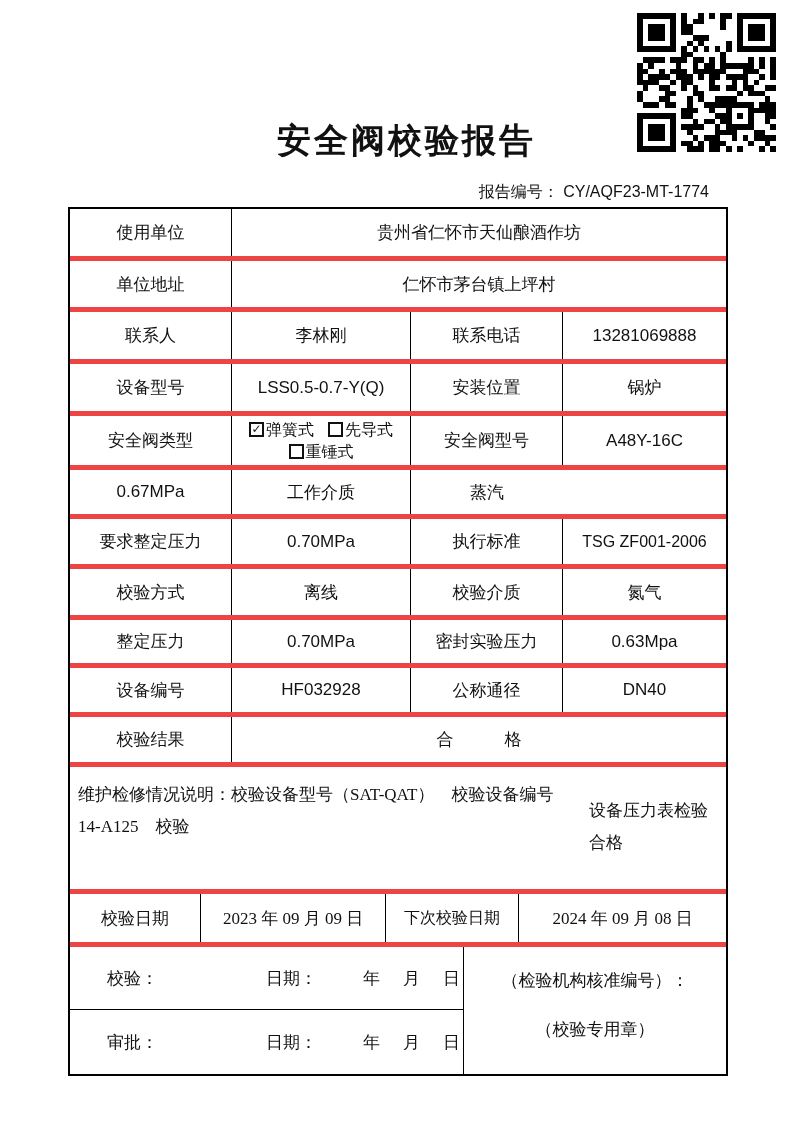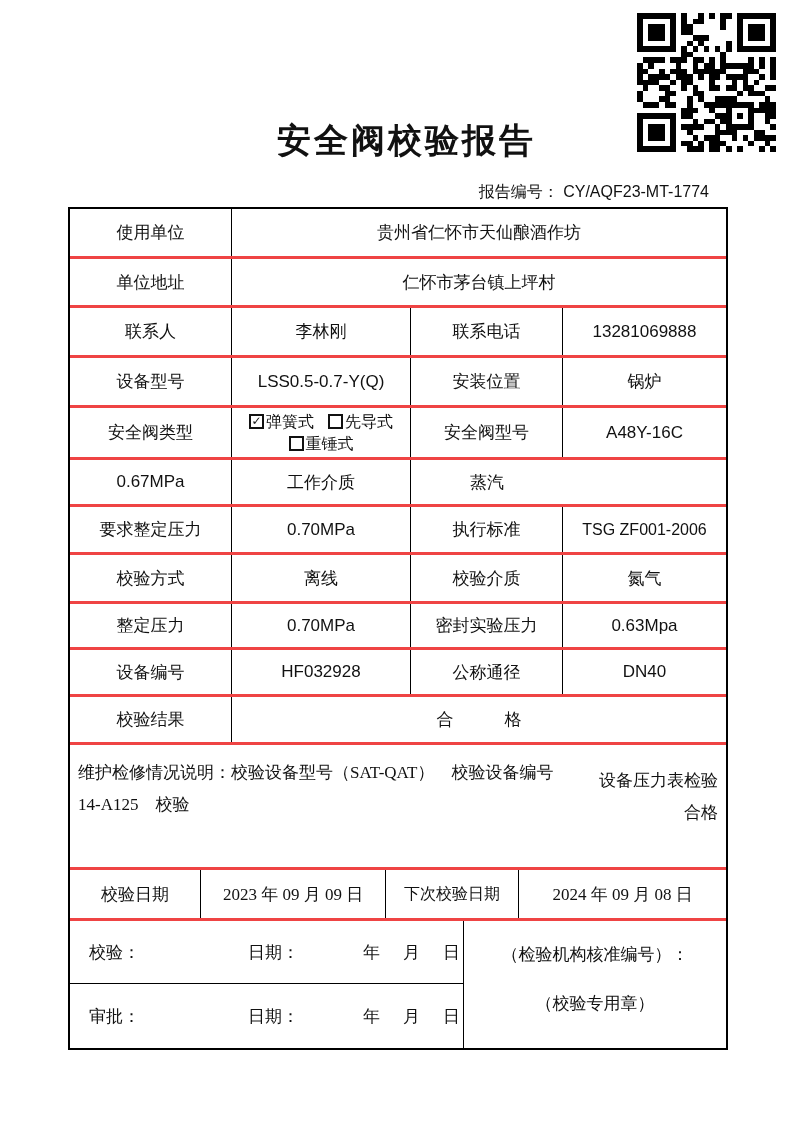--- a/index.html
+++ b/index.html
@@ -15,21 +15,21 @@
   .report-no {
     position:absolute; top:182px; right:84px; font-size:16px;
     font-family:"Liberation Sans","DejaVu Sans",sans-serif;
   }
   .qr { position:absolute; left:637px; top:13px; width:139px; height:139px; }
 
   .report-table {
     position:absolute; left:68px; top:207px; width:656px;
     border:2px solid #000; background:#fff;
   }
-  .trow { display:grid; border-bottom:3px solid #ef4444; }
+  .trow { display:grid; border-bottom:5px solid #ef4444; }
   .cols-main  { grid-template-columns:162px 179px 152px 163px; }
   .cols-dates { grid-template-columns:131px 185px 133px 207px; }
   .cols-full  { grid-template-columns:656px; }
   .cell {
     display:flex; align-items:center; justify-content:center;
     border-right:1px solid #000; box-sizing:border-box;
     font-size:17px; text-align:center; overflow:hidden;
   }
   .cell:last-child { border-right:none; }
   .sans, .val { font-family:"Liberation Sans","DejaVu Sans",sans-serif; }
@@ -43,28 +43,28 @@
     display:inline-flex; align-items:center; justify-content:center;
     font-size:12px; line-height:11px; font-weight:bold;
     font-family:"DejaVu Sans",sans-serif; color:#111;
   }
   .box.unchecked { color:transparent; }
 
   
   .mcell { flex-direction:row; align-items:stretch; justify-content:flex-start;
            padding:12px 8px 0 8px; border-right:none;gap:12px; }
   .mline1 { text-align:left; line-height:32px; }
-  .mline2 { text-align:right; line-height:32px; margin-top:8px; }
+  .mline2 { text-align:left; line-height:32px; margin-top:16px; }
 
   
   .sgrid { display:grid; grid-template-columns:394px 262px; grid-template-rows:63px 64px; }
   .sig { justify-content:flex-end; padding-left:12px; border-right:1px solid #000; }
   .sig.first { border-bottom:1px solid #000; }
   .sig-date { margin-left:108px; }
-  .sig-ymd  { margin-left:64px; letter-spacing:3px; }
+  .sig-ymd  { margin-left:46px; letter-spacing:3px; }
   .stamp { grid-column:2; grid-row:1 / 3; flex-direction:column;
            justify-content:flex-start; padding-top:22px; gap:26px; border-right:none; }
 </style>
 </head>
 <body>
 
 <div class="page">
 
   <div class="qr" id="qr"><svg viewBox="0 0 25 25" width="139" height="139" shape-rendering="crispEdges" fill="#000">
         <rect x="0" y="0" width="25" height="25" fill="#fff"></rect>

